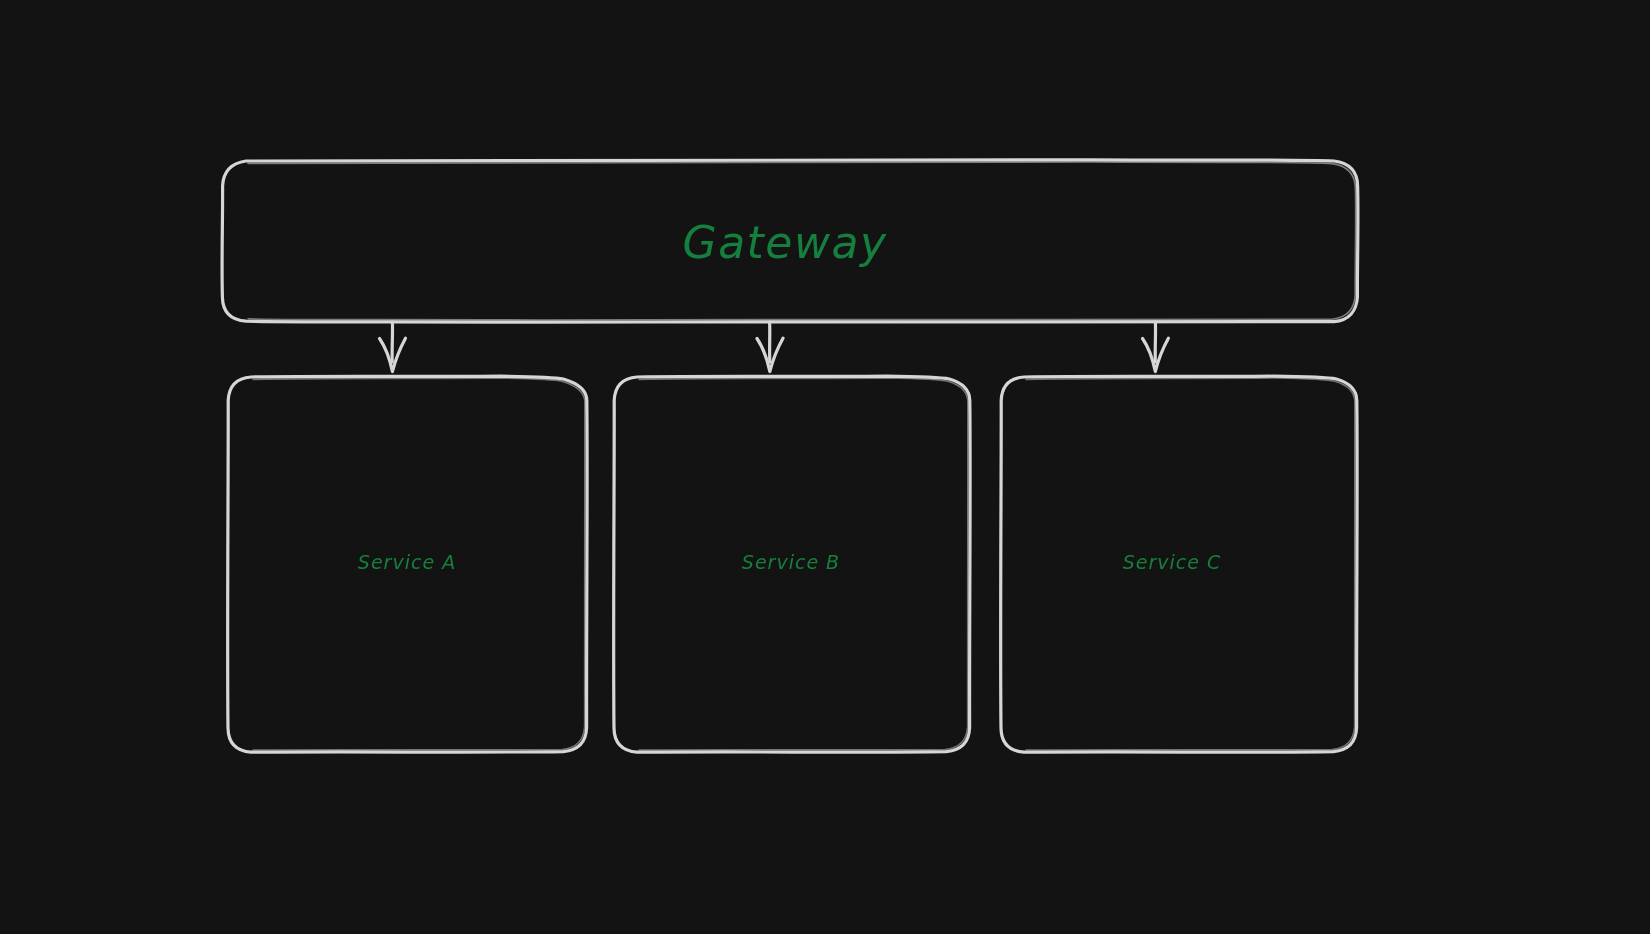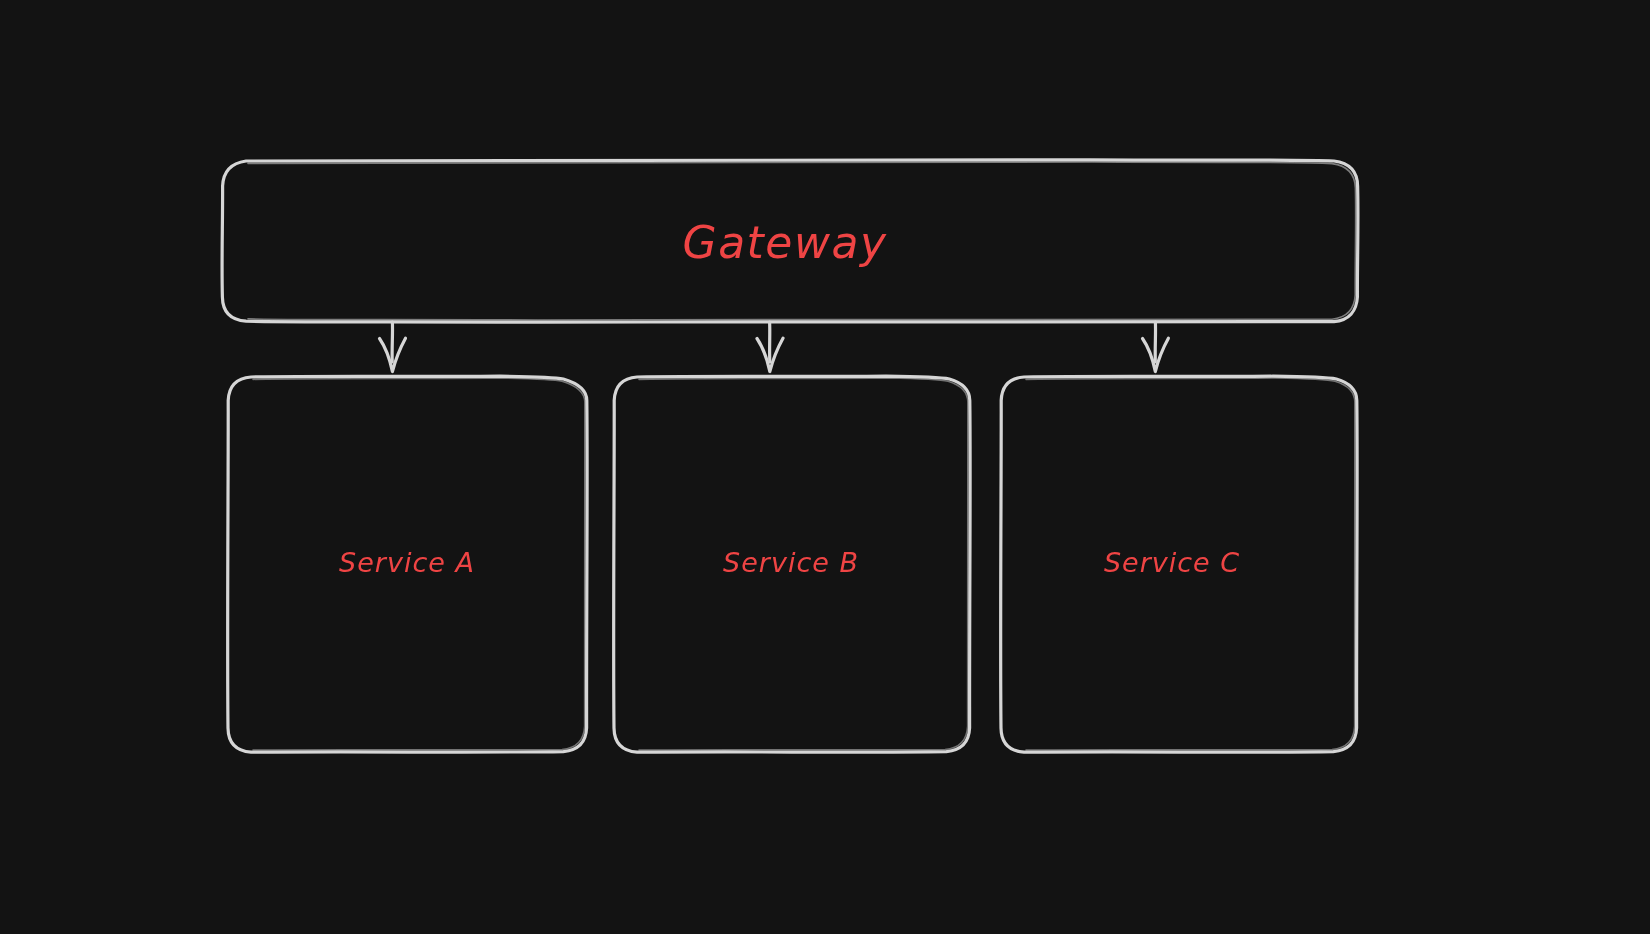--- a/index.html
+++ b/index.html
@@ -43,36 +43,36 @@
   }
   .connector-head {
     fill: none;
     stroke: #d6d6d6;
     stroke-width: 3.2;
     stroke-linecap: round;
     stroke-linejoin: round;
   }
   .node-label {
     position: absolute;
-    color: #ef4444;
+    color: #15803d;
     font-family: "DejaVu Sans", sans-serif;
     font-style: italic;
     font-weight: 400;
     letter-spacing: 0.5px;
     white-space: nowrap;
     transform: translate(-50%, -50%);
     text-align: center;
     user-select: none;
   }
   .label-gateway {
     font-size: 44px;
     letter-spacing: 1.5px;
   }
   .label-service {
-    font-size: 27px;
+    font-size: 19px;
     letter-spacing: 1px;
   }
 </style>
 </head>
 <body>
 
 <div id="canvas" style="background: rgb(19, 19, 19);">
 
   <svg id="diagram-svg" viewBox="0 0 1650 934">
 

